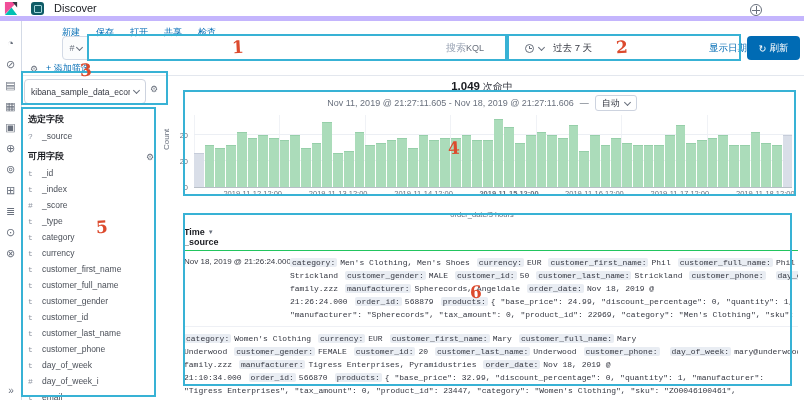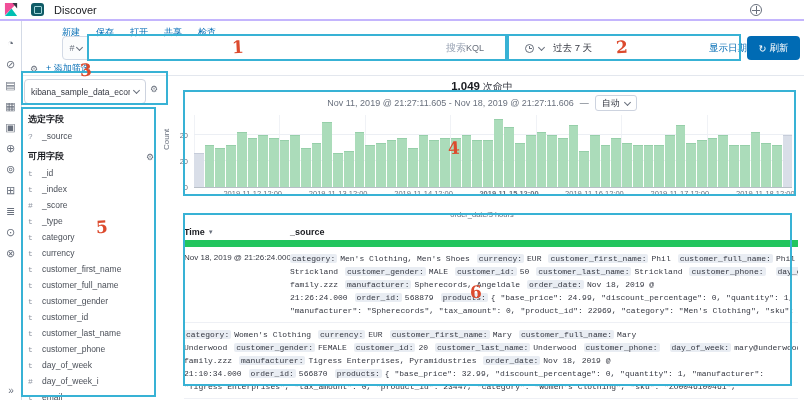--- a/index.html
+++ b/index.html
@@ -2,21 +2,21 @@
 <html><head>
 <meta charset="utf-8">
 <style>
   html,body{margin:0;padding:0;background:#e8e8e8;}
   *{box-sizing:border-box;}
   .screen{position:relative;width:804px;height:400px;background:#fff;overflow:hidden;
     font-family:"Liberation Sans",sans-serif;font-size:10px;color:#343741;}
 
   
   .topbar{position:absolute;left:0;top:0;width:804px;height:21px;background:#fff;
-    border-bottom:2px solid #c4b5fd;display:flex;align-items:center;z-index:5;}
+    border-bottom:5px solid #c4b5fd;display:flex;align-items:center;z-index:5;}
   .logo{width:15px;height:15px;margin-left:4px;display:inline-block;}
   .space-icon{width:13px;height:13px;margin-left:12px;border-radius:3px;background:#0f5b66;position:relative;display:inline-block;}
   .space-icon::after{content:"";position:absolute;left:3px;top:3px;width:6px;height:6px;border:1px solid #9fd4d9;border-radius:1px;}
   .app-title{margin-left:10px;font-size:11px;color:#1a1c21;}
   .help{position:absolute;right:42px;top:4px;width:12px;height:12px;border:1px solid #69707d;border-radius:50%;}
   .help::before{content:"";position:absolute;left:1px;top:5px;width:8px;height:1px;background:#69707d;}
   .help::after{content:"";position:absolute;left:5px;top:1px;width:1px;height:8px;background:#69707d;}
 
   
   .navrail{position:absolute;left:0;top:21px;width:22px;bottom:0;border-right:1px solid #d3dae6;
@@ -86,21 +86,21 @@
   .plot{position:absolute;left:34px;right:6px;top:3px;bottom:20px;border-bottom:1px solid #b9bfc8;
     display:flex;align-items:flex-end;gap:1px;
     background-image:repeating-linear-gradient(90deg,#f0f2f6 0,#f0f2f6 1px,transparent 1px,transparent 14.2857%);}
   .gridline{position:absolute;left:0;right:0;height:1px;background:#eceff4;}
   .bar{flex:1;background:#abdcba;box-shadow:inset 0 1px 0 #96cfa9;cursor:pointer;}
   .bar.partial{background:#d9dee8;box-shadow:inset 0 1px 0 #c6ccd9;}
   .xlab{position:absolute;top:100%;margin-top:2px;transform:translateX(-50%);font-size:7.5px;color:#69707d;white-space:nowrap;}
   .xtitle{text-align:center;font-size:7.5px;color:#69707d;height:10px;margin-top:2px;}
 
   
-  .tbl-head{display:flex;border-bottom:7px solid #22c55e;padding:3px 0 3px 0;margin:4px 6px 0 24px;}
+  .tbl-head{display:flex;border-bottom:1px solid #22c55e;padding:3px 0 3px 0;margin:4px 6px 0 24px;flex-direction:column;}
   .th-time{width:106px;flex:none;font-weight:bold;font-size:9px;color:#1a1c21;display:flex;align-items:center;gap:3px;}
   .sort{font-size:6px;color:#69707d;}
   .th-source{font-weight:bold;font-size:9px;color:#1a1c21;}
   .rows{margin:0 6px 0 24px;}
   .row{display:flex;border-bottom:1px solid #eef0f5;padding:5px 0 4px 0;}
   .cell-time{width:106px;flex:none;font-size:8px;color:#343741;padding-top:1px;white-space:nowrap;display:flex;gap:2px;align-items:flex-start;}
   .mag{position:relative;width:8px;height:8px;border:1px solid #69707d;border-radius:50%;display:inline-block;
     font-size:7px;line-height:6px;text-align:center;color:#69707d;margin-top:1px;cursor:pointer;flex:none;}
   .mag::after{content:"";position:absolute;width:4px;height:1px;background:#69707d;right:-3px;bottom:-1px;transform:rotate(45deg);}
   .cell-source{flex:1;font-family:"Liberation Mono",monospace;font-size:8px;line-height:13px;color:#343741;overflow:hidden;}

